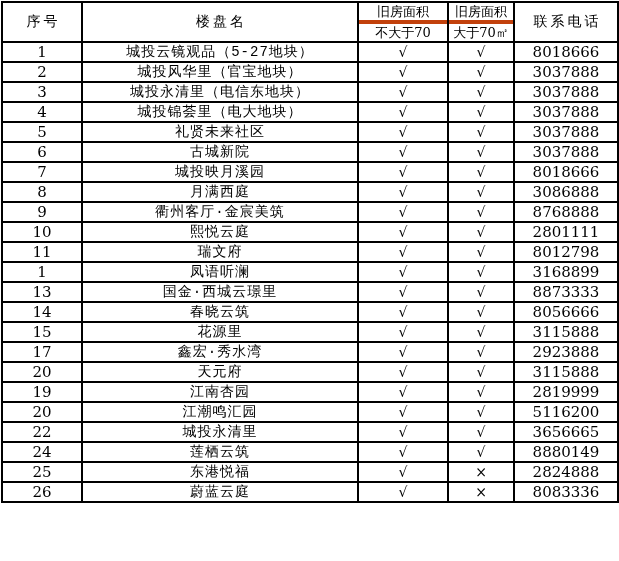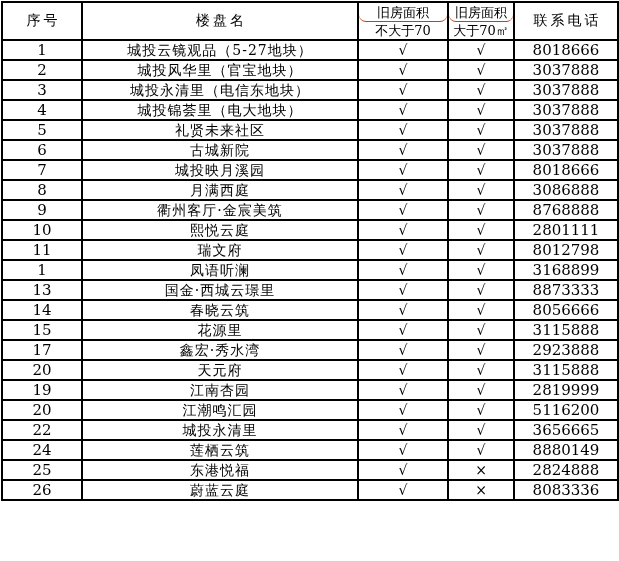--- a/index.html
+++ b/index.html
@@ -50,32 +50,32 @@
     text-indent: 3px;
   }
   .hdr-2line {
     font-size: 13px;
   }
   .hdr-2line div {
     line-height: 17px;
     width: 100%;
   }
   .hdr-top {
-    border-bottom: 1px solid #c2410c;
-    border-radius: 7px;
+    border-bottom: 4px solid #c2410c;
   }
   td.num {
     font-size: 15px;
   }
   td.mark {
     font-size: 14px;
   }
   td.cname {
     font-size: 14px;
     letter-spacing: 1px;
+    font-family: Liberation Mono, monospace;
   }
 </style>
 </head>
 <body>
 
 <div class="sheet">
   <table>
     <colgroup>
       <col style="width:80px">
       <col style="width:276px">

